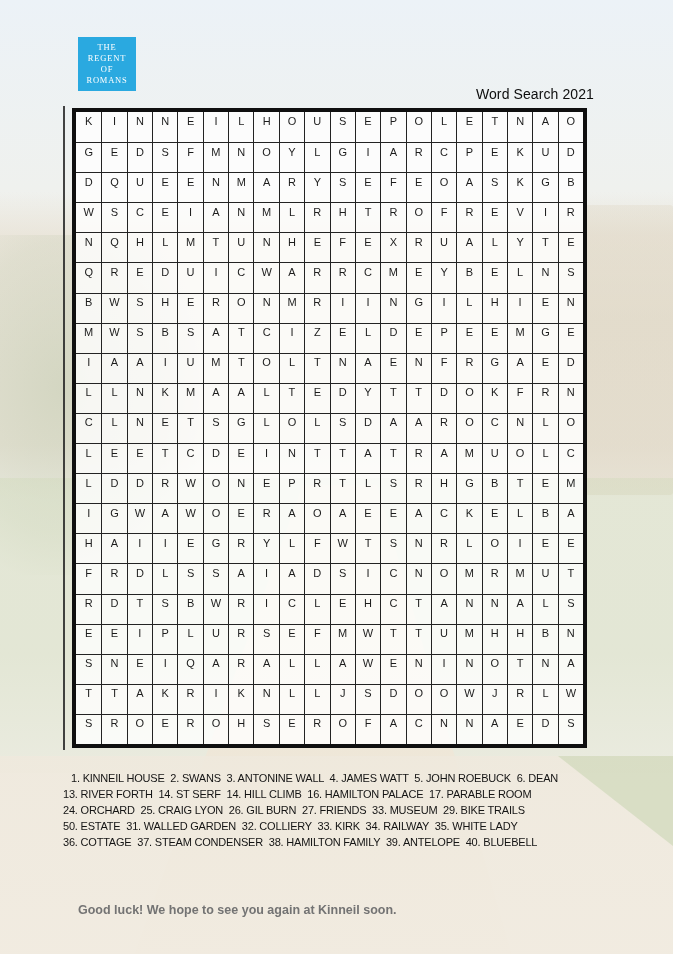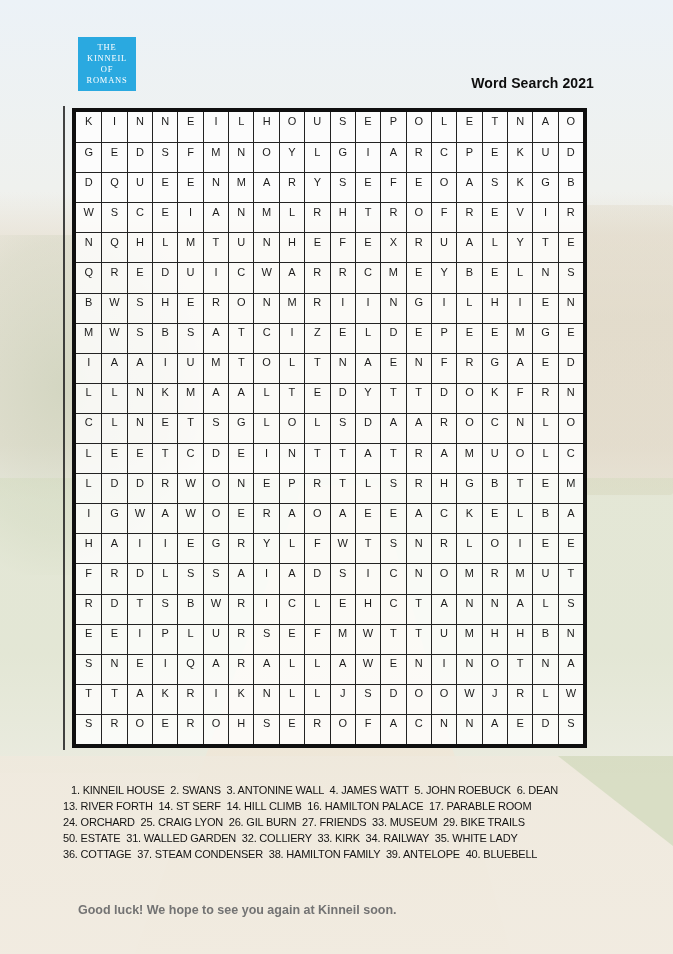--- a/index.html
+++ b/index.html
@@ -33,22 +33,22 @@
 
   
   .logo {
     position:absolute; left:78px; top:37px; width:58px; height:54px;
     display:flex; flex-direction:column; justify-content:center; align-items:center;
     color:#ffffff; text-align:center;
     font-family:"Liberation Serif", serif;
     font-size:8.5px; line-height:1.3; letter-spacing:0.8px;
   }
   .title {
-    position:absolute; top:75px; right:79px;
-    font-size:14px; font-weight:bold; color:#0d0d0d; letter-spacing:0.1px;
+    position:absolute; top:86px; right:79px;
+    font-size:14px; font-weight:normal; color:#0d0d0d; letter-spacing:0.1px;
   }
 
   
   .grid {
     position:absolute; left:72px; top:108px; width:515px; height:640px;
     display:grid; grid-template-columns:repeat(20,1fr); grid-template-rows:repeat(21,1fr);
     border:4px solid #0f0f0f; box-sizing:border-box;
     background:rgba(255,255,255,0.45);
   }
   .grid-left-rule {
@@ -63,21 +63,21 @@
   }
   .cell.bl { border-left:1px solid #232323; }
   .cell.bt { border-top:1px solid #232323; }
 
   
   .word-list {
     position:absolute; left:63px; top:771px; width:560px;
     font-size:11px; letter-spacing:-0.2px; color:#141414;
   }
   .word-line { line-height:15.9px; white-space:pre; }
-  .word-line:first-child { padding-left:8px;margin-top:12px; }
+  .word-line:first-child { padding-left:8px; }
 
   
   .footer {
     position:absolute; left:78px; top:903px;
     font-size:12.5px; font-weight:bold; color:#737373;
   }
 </style>
 </head>
 <body>
 
@@ -89,21 +89,21 @@
     <div class="bg bg-tower-right"></div>
     <div class="bg bg-tree-left"></div>
     <div class="bg bg-grass"></div>
     <div class="bg bg-path"></div>
     <div class="bg bg-bottom"></div>
     <div class="bg bg-grass-wedge"></div>
   </div>
 
   <div class="logo" style="background: rgb(42, 169, 224);">
     <span>THE</span>
-    <span>KINNEIL</span>
+    <span>REGENT</span>
     <span>OF</span>
     <span>ROMANS</span>
   </div>
   <div class="title">Word Search 2021</div>
 
   <div class="grid-left-rule"></div>
   <div class="grid">
       <div class="cell">K</div>
       <div class="cell bl">I</div>
       <div class="cell bl">N</div>

